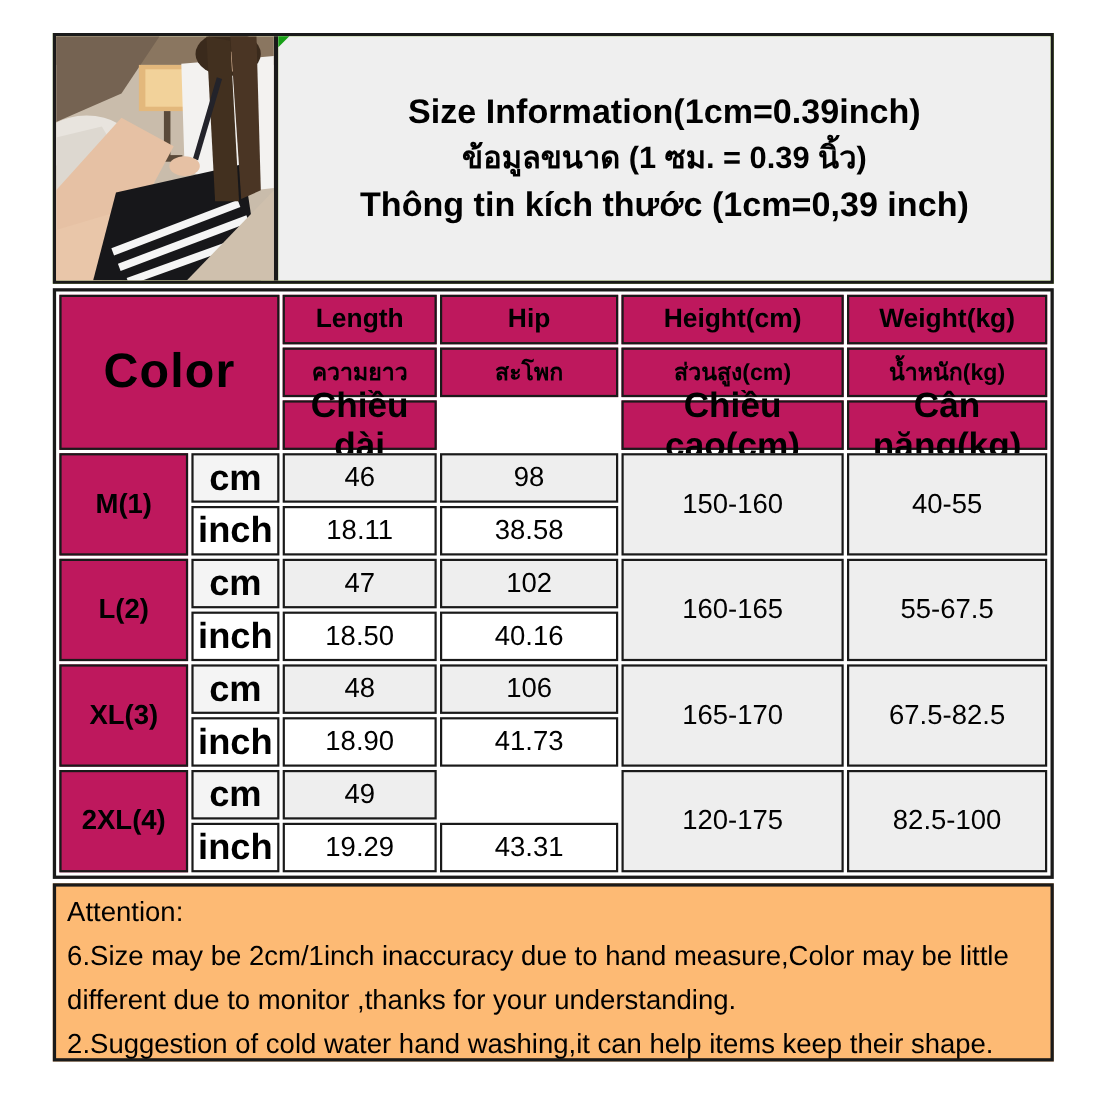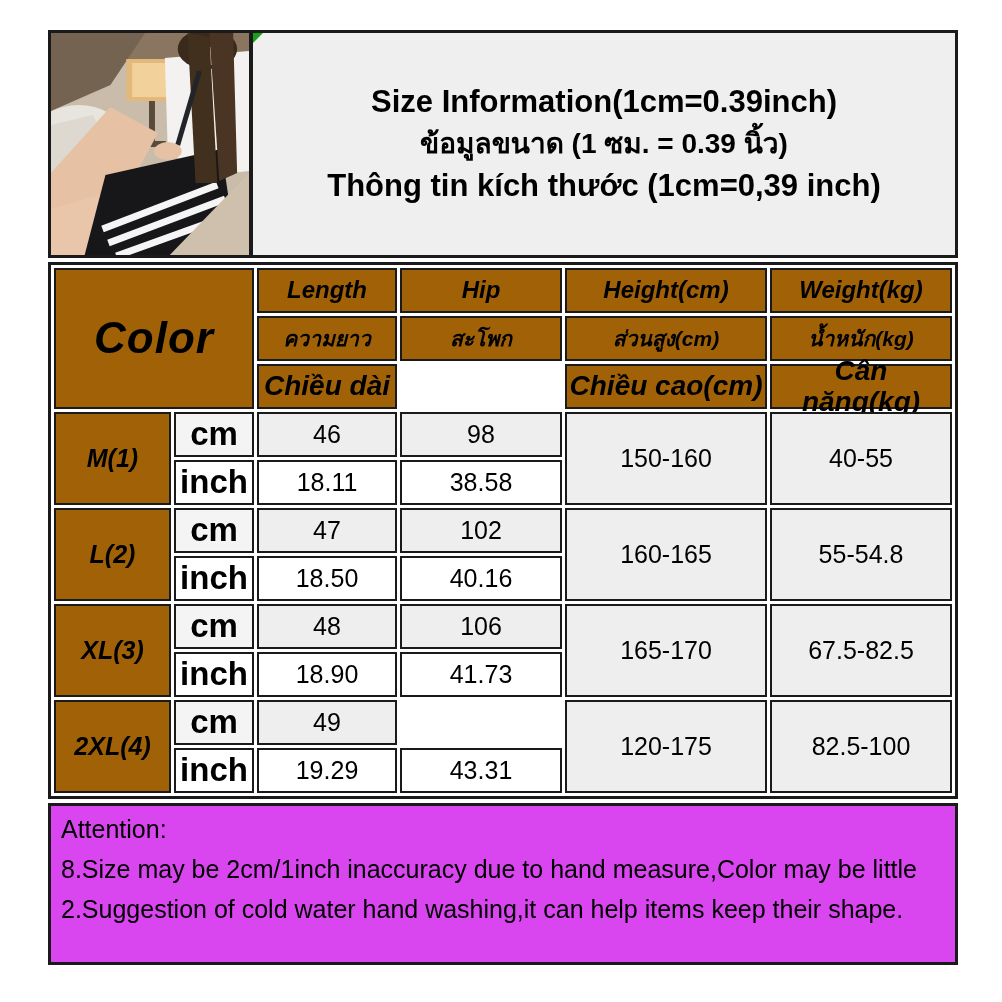--- a/index.html
+++ b/index.html
@@ -25,36 +25,36 @@
 
   
   .size-table{
     position:absolute;left:48px;top:262px;width:910px;height:537px;
     border:3px solid #1a1a1a;background:#ffffff;padding:3px;box-sizing:border-box;
     display:grid;grid-template-columns:117px 80px 140px 162px 202px 182px;
     grid-template-rows:repeat(11,45px);gap:3px;
   }
   .cell{border:2px solid #1a1a1a;box-sizing:border-box;display:flex;
     align-items:center;justify-content:center;text-align:center;line-height:1.1;}
-  .bg-dark{background:#a16207;font-style:italic;}
+  .bg-dark{background:#be185d;}
   .bg-mid{background:#eeeeee;}
   .bg-light{background:#f4f4f4;}
   .bg-white{background:#ffffff;}
   .size-word{font-size:44px;font-weight:bold;letter-spacing:1px;}
   .hdr-en{font-size:24px;font-weight:bold;}
   .hdr-th{font-size:21px;font-weight:bold;}
-  .hdr-vi{font-size:28px;font-weight:bold;}
+  .hdr-vi{font-size:32px;font-weight:bold;}
   .size-label{font-size:25px;font-weight:bold;}
   .unit{font-size:33px;font-weight:bold;}
   .val{font-size:25px;}
 
   
   .attention-box{
     position:absolute;left:48px;top:803px;width:910px;height:162px;
-    border:3px solid #1a1a1a;box-sizing:border-box;background:#d946ef;
+    border:3px solid #1a1a1a;box-sizing:border-box;background:#fdba74;
     padding:3px 10px;font-size:25px;line-height:40px;
   }
 </style>
 </head>
 <body>
 
 <div class="top-block">
   <div class="photo-cell">
     <svg viewBox="0 0 200 222" preserveAspectRatio="none">
       <rect x="0" y="0" width="200" height="222" fill="#c9bcab"></rect>
@@ -116,21 +116,21 @@
   <div class="cell bg-mid val" style="grid-area:4/6/6/7">40-55</div>
   <div class="cell bg-white unit" style="grid-area:5/2/6/3">inch</div>
   <div class="cell bg-white val" style="grid-area:5/3/6/4">18.11</div>
   <div class="cell bg-white val" style="grid-area:5/4/6/5">38.58</div>
 
   <div class="cell bg-dark size-label" style="grid-area:6/1/8/2">L(2)</div>
   <div class="cell bg-light unit" style="grid-area:6/2/7/3">cm</div>
   <div class="cell bg-mid val" style="grid-area:6/3/7/4">47</div>
   <div class="cell bg-mid val" style="grid-area:6/4/7/5">102</div>
   <div class="cell bg-mid val" style="grid-area:6/5/8/6">160-165</div>
-  <div class="cell bg-mid val" style="grid-area:6/6/8/7">55-54.8</div>
+  <div class="cell bg-mid val" style="grid-area:6/6/8/7">55-67.5</div>
   <div class="cell bg-white unit" style="grid-area:7/2/8/3">inch</div>
   <div class="cell bg-white val" style="grid-area:7/3/8/4">18.50</div>
   <div class="cell bg-white val" style="grid-area:7/4/8/5">40.16</div>
 
   <div class="cell bg-dark size-label" style="grid-area:8/1/10/2">XL(3)</div>
   <div class="cell bg-light unit" style="grid-area:8/2/9/3">cm</div>
   <div class="cell bg-mid val" style="grid-area:8/3/9/4">48</div>
   <div class="cell bg-mid val" style="grid-area:8/4/9/5">106</div>
   <div class="cell bg-mid val" style="grid-area:8/5/10/6">165-170</div>
   <div class="cell bg-mid val" style="grid-area:8/6/10/7">67.5-82.5</div>
@@ -143,15 +143,16 @@
   <div class="cell bg-mid val" style="grid-area:10/3/11/4">49</div>
   <div class="cell bg-mid val" style="grid-area:10/5/12/6">120-175</div>
   <div class="cell bg-mid val" style="grid-area:10/6/12/7">82.5-100</div>
   <div class="cell bg-white unit" style="grid-area:11/2/12/3">inch</div>
   <div class="cell bg-white val" style="grid-area:11/3/12/4">19.29</div>
   <div class="cell bg-white val" style="grid-area:11/4/12/5">43.31</div>
 </div>
 
 <div class="attention-box">
   <div>Attention:</div>
-  <div>8.Size may be 2cm/1inch inaccuracy due to hand measure,Color may be little</div>
+  <div>6.Size may be 2cm/1inch inaccuracy due to hand measure,Color may be little</div>
+  <div>different due to monitor ,thanks for your understanding.</div>
   <div>2.Suggestion of cold water hand washing,it can help items keep their shape.</div>
 </div>
 
 </body></html>

